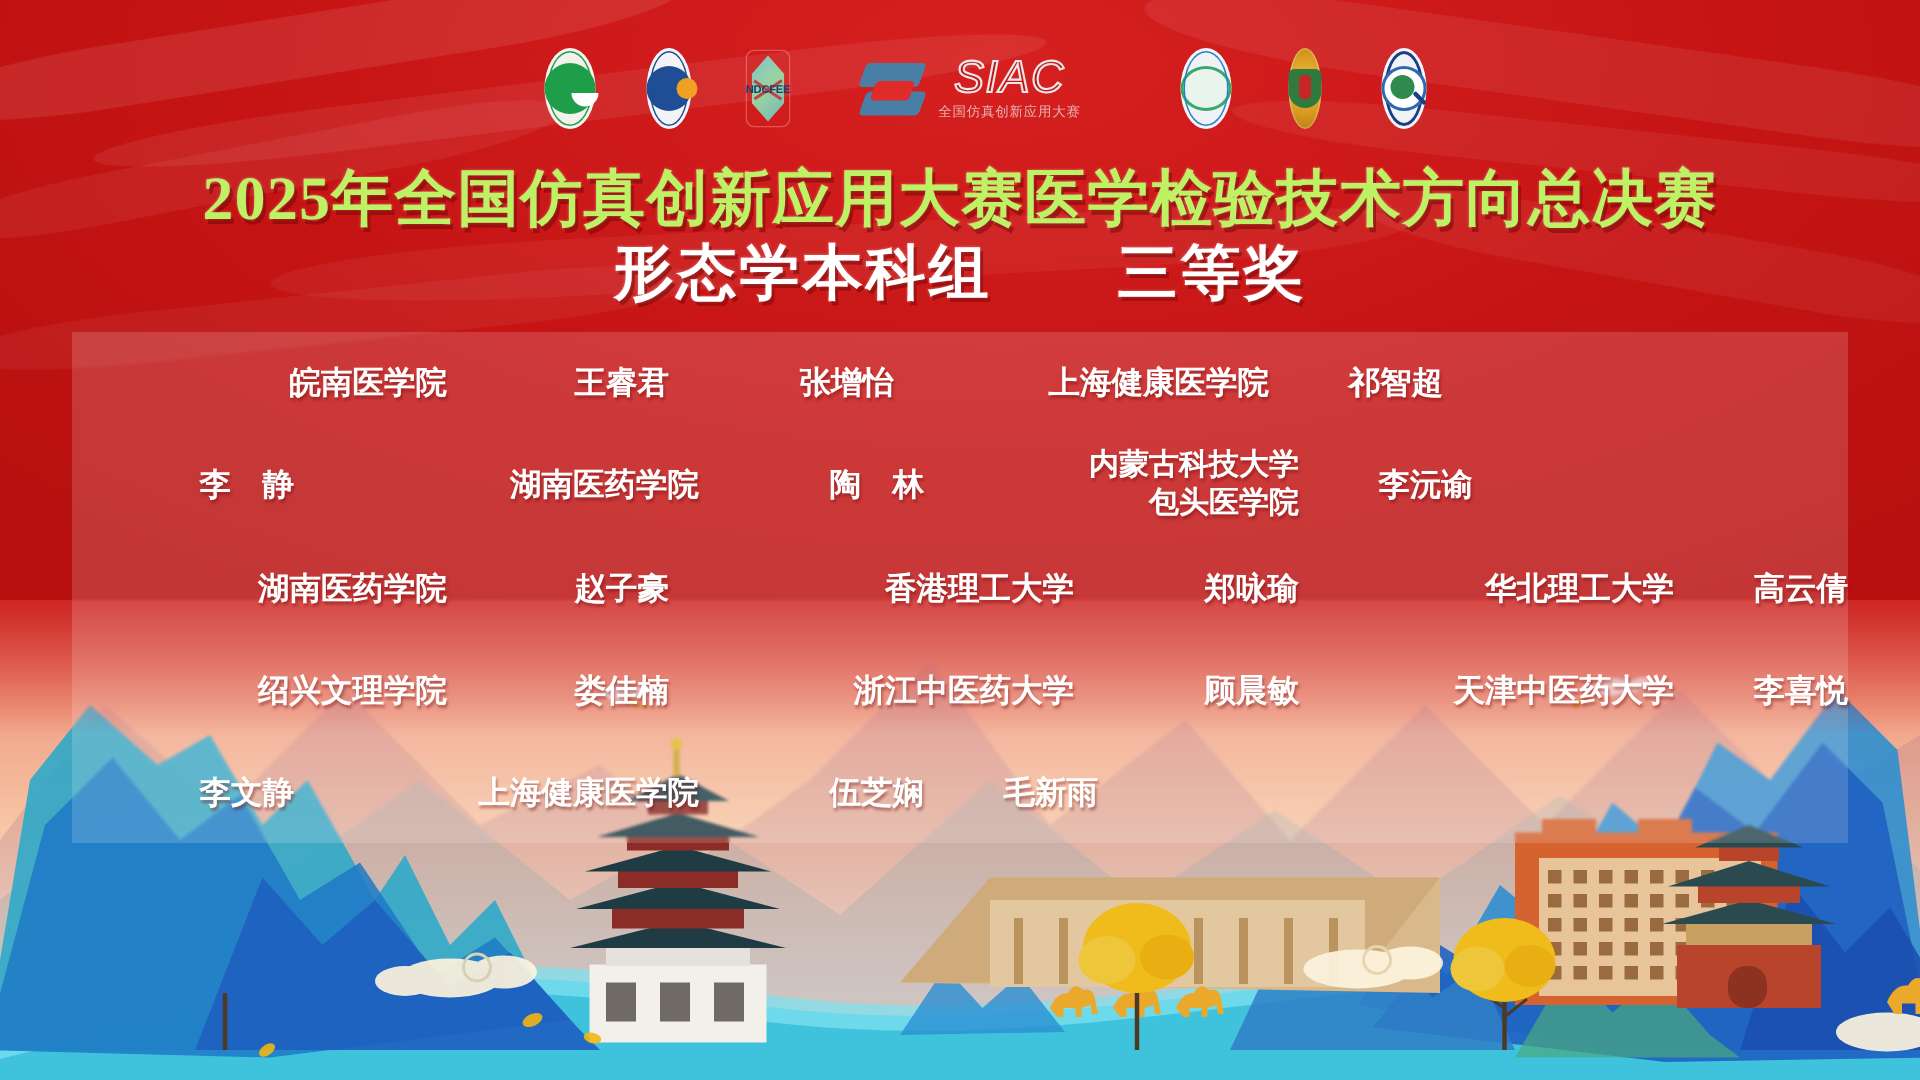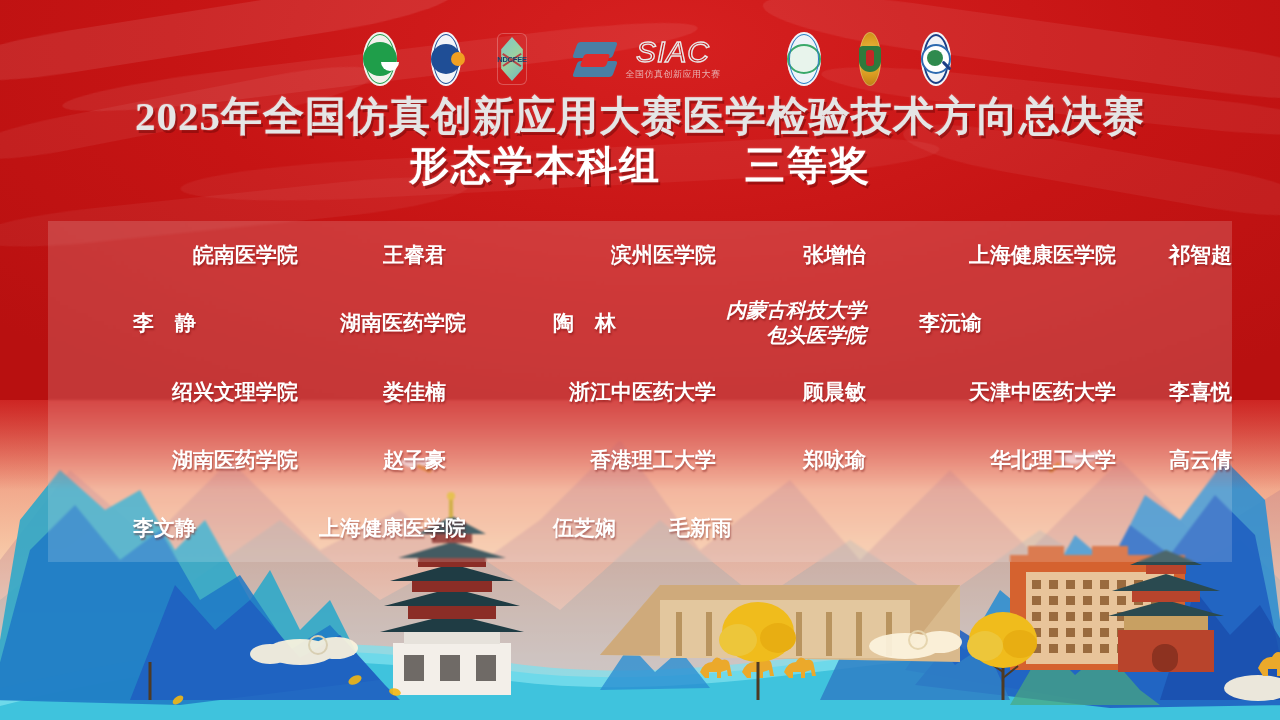--- a/index.html
+++ b/index.html
@@ -80,23 +80,24 @@
 
   .lg8{background:#f1f3f7;}
   .lg8 .ring{position:absolute;inset:2px;border-radius:50%;border:2px solid #1b3f86;}
   .lg8 .inner{width:26px;height:26px;border-radius:50%;background:#fff;border:2px solid #2d6ab0;position:relative;}
   .lg8 .inner::before{content:"";position:absolute;left:4px;top:4px;width:16px;height:16px;border-radius:50%;background:#2f8a4e;}
   .lg8 .inner::after{content:"";position:absolute;left:18px;top:18px;width:11px;height:3px;background:#1b3f86;transform:rotate(45deg);border-radius:2px;}
 
   
   .title-wrap{position:absolute;left:0;top:92px;width:1280px;text-align:center;}
   .t-line1{
-    font-size:41px;line-height:48px;font-weight:700;color:#e5e5e5;
+    font-size:41px;line-height:48px;font-weight:700;color:#bef264;
     letter-spacing:1px;
     text-shadow:2px 3px 0 rgba(120,8,8,.55), 0 0 2px rgba(255,255,255,.4);
+    margin-top:16px;
   }
   .t-line2{
     font-size:40px;line-height:52px;font-weight:700;color:#ffffff;
     letter-spacing:2px;white-space:pre;
     text-shadow:2px 3px 0 rgba(120,8,8,.55), 0 0 2px rgba(255,255,255,.4);
   }
 
   
   .scene{position:absolute;left:0;bottom:0;width:1280px;height:320px;overflow:hidden;}
   .sky{position:absolute;inset:0;background:linear-gradient(180deg,
@@ -113,21 +114,21 @@
   }
   .table{position:absolute;inset:0;display:flex;flex-direction:column;}
   .row{flex:1;display:flex;align-items:center;}
   .cell{
     color:#ffffff;text-align:right;
     text-shadow:1px 2px 2px rgba(110,10,10,.45);
     font-weight:700;
     font-size:21px;line-height:24px;
     white-space:pre;
   }
-  .cell.two-line{font-size:20px;line-height:25px;font-style:italic;}
+  .cell.two-line{font-size:20px;line-height:25px;}
 
   .col-0{width:250px;}
   .col-1{width:148px;}
   .col-2{width:270px;}
   .col-3{width:150px;}
   .col-4{width:250px;}
   .col-5{width:116px;}
 </style>
 </head>
 <body>
@@ -377,54 +378,53 @@
     <div class="t-line1">2025年全国仿真创新应用大赛医学检验技术方向总决赛</div>
     <div class="t-line2">形态学本科组　　三等奖</div>
   </div>
 
   <div class="panel">
     <div class="table">
 
       <div class="row">
         <div class="cell col-0">皖南医学院</div>
         <div class="cell col-1">王睿君</div>
-        <div class="cell col-2">滨州医学院</div>
         <div class="cell col-3">张增怡</div>
         <div class="cell col-4">上海健康医学院</div>
         <div class="cell col-5">祁智超</div>
       </div>
 
       <div class="row">
         <div class="cell col-1">李　静</div>
         <div class="cell col-2">湖南医药学院</div>
         <div class="cell col-3">陶　林</div>
         <div class="cell col-4 two-line">内蒙古科技大学
 包头医学院</div>
         <div class="cell col-5">李沅谕</div>
       </div>
 
       <div class="row">
+        <div class="cell col-0">湖南医药学院</div>
+        <div class="cell col-1">赵子豪</div>
+        <div class="cell col-2">香港理工大学</div>
+        <div class="cell col-3">郑咏瑜</div>
+        <div class="cell col-4">华北理工大学</div>
+        <div class="cell col-5">高云倩</div>
+      </div>
+
+      <div class="row">
         <div class="cell col-0">绍兴文理学院</div>
         <div class="cell col-1">娄佳楠</div>
         <div class="cell col-2">浙江中医药大学</div>
         <div class="cell col-3">顾晨敏</div>
         <div class="cell col-4">天津中医药大学</div>
         <div class="cell col-5">李喜悦</div>
       </div>
 
       <div class="row">
-        <div class="cell col-0">湖南医药学院</div>
-        <div class="cell col-1">赵子豪</div>
-        <div class="cell col-2">香港理工大学</div>
-        <div class="cell col-3">郑咏瑜</div>
-        <div class="cell col-4">华北理工大学</div>
-        <div class="cell col-5">高云倩</div>
-      </div>
-
-      <div class="row">
         <div class="cell col-1">李文静</div>
         <div class="cell col-2">上海健康医学院</div>
         <div class="cell col-3">伍芝娴</div>
         <div class="cell col-5">毛新雨</div>
       </div>
 
     </div>
   </div>
 
 </div>

